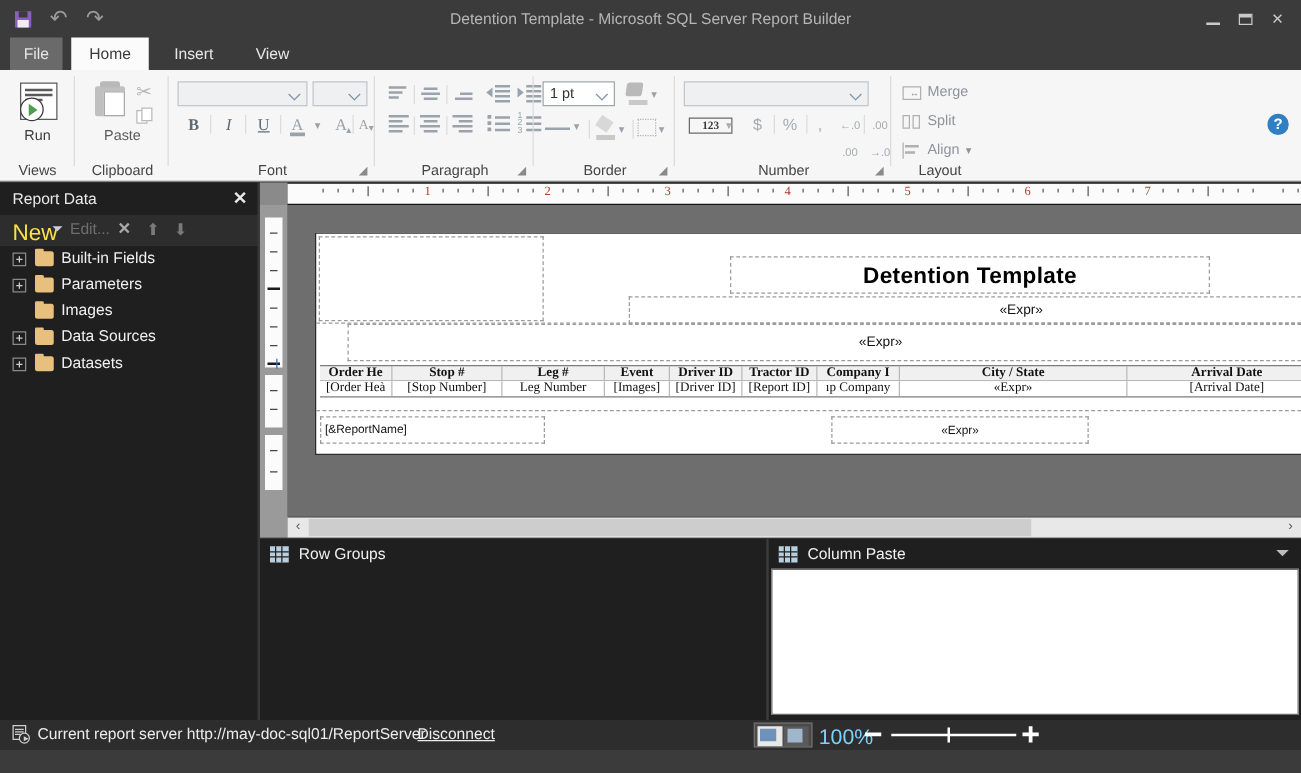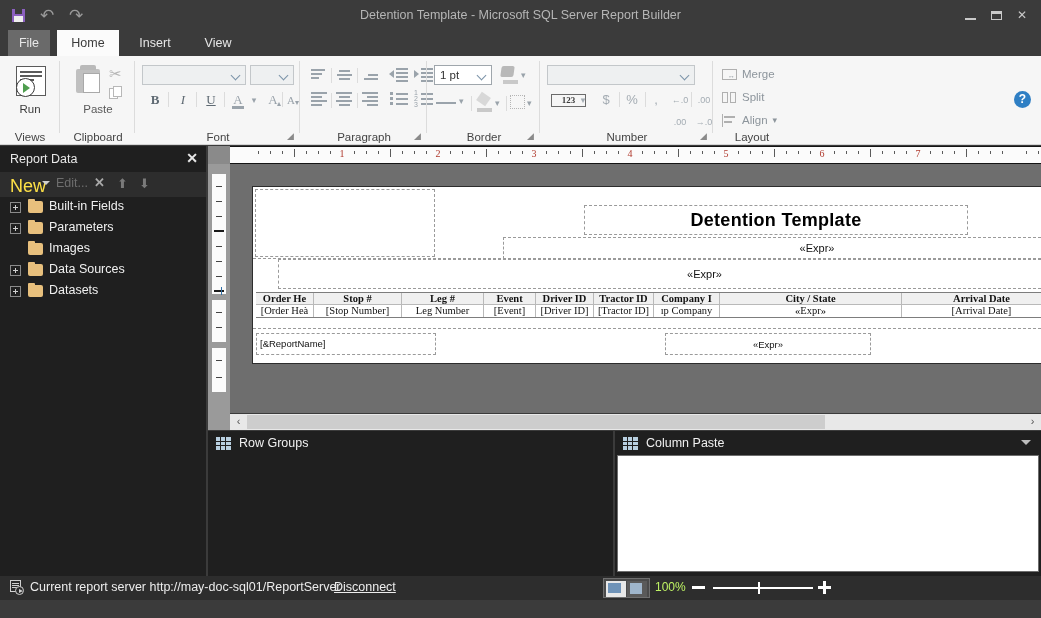--- a/index.html
+++ b/index.html
@@ -179,21 +179,21 @@
   .srv-ic s { position:absolute; left:5px; top:6px; width:9px; height:9px; border-radius:50%; border:1.3px solid #d0d0d0; background:#2d2d2d; }
   .srv-ic s:after { content:""; position:absolute; left:3px; top:1.5px; border-left:4px solid #d0d0d0; border-top:2.5px solid transparent; border-bottom:2.5px solid transparent; }
   .st-text { position:absolute; left:30px; top:4px; font-size:12.5px; color:#ececec; }
   .st-link { position:absolute; left:334px; top:4px; font-size:12.5px; color:#ececec; text-decoration:underline; }
   .vbtns { position:absolute; left:603px; top:2px; width:47px; height:20px; background:#4a4a4a; border:1px solid #6f6f6f; }
   .vb { position:absolute; top:2px; width:20px; height:16px; }
   .vb1 { left:2px; background:#e8e8e8; }
   .vb1:after { content:""; position:absolute; left:2px; top:2px; width:13px; height:10px; background:#6f93b8; }
   .vb2 { left:23px; background:#5a5a5a; }
   .vb2:after { content:""; position:absolute; left:3px; top:2px; width:12px; height:11px; background:#9fb6cc; }
-  .zoom-val { position:absolute; left:655px; top:4px; font-size:12px; color:#bef264; }
+  .zoom-val { position:absolute; left:655px; top:4px; font-size:17px; color:#7dd3fc; }
   .zm-minus { position:absolute; left:692px; top:10px; width:13px; height:3px; background:#fff; }
   .zm-track { position:absolute; left:713px; top:11px; width:100px; height:2px; background:#fff; }
   .zm-knob { position:absolute; left:758px; top:6px; width:2px; height:12px; background:#fff; }
   .zm-plus { position:absolute; left:818px; top:5px; width:13px; height:13px; }
   .zm-plus:before { content:""; position:absolute; left:0; top:5px; width:13px; height:3px; background:#fff; }
   .zm-plus:after { content:""; position:absolute; left:5px; top:0; width:3px; height:13px; background:#fff; }
 </style>
 </head>
 <body>
 
@@ -584,23 +584,23 @@
               <div class="tx-c" style="width: 58px;">Driver ID</div>
               <div class="tx-c" style="width: 60px;">Tractor ID</div>
               <div class="tx-c" style="width: 66px;">Company I</div>
               <div class="tx-c" style="width: 182px;">City / State</div>
               <div class="tx-c" style="width: 160px;">Arrival Date</div>
             </div>
           <div class="tx-body" id="txbody">
               <div class="tx-c" style="width: 58px;">[Order Heà</div>
               <div class="tx-c" style="width: 88px;">[Stop Number]</div>
               <div class="tx-c" style="width: 82px;">Leg Number</div>
-              <div class="tx-c" style="width: 52px;">[Event]</div>
+              <div class="tx-c" style="width: 52px;">[Images]</div>
               <div class="tx-c" style="width: 58px;">[Driver ID]</div>
-              <div class="tx-c" style="width: 60px;">[Tractor ID]</div>
+              <div class="tx-c" style="width: 60px;">[Report ID]</div>
               <div class="tx-c" style="width: 66px;">ıp Company</div>
               <div class="tx-c" style="width: 182px;">«Expr»</div>
               <div class="tx-c" style="width: 160px;">[Arrival Date]</div>
             </div>
         </div>
 
         <div class="tbx" style="left:0;top:141px;width:878px;height:0;border-width:1px 0 0 0;"></div>
         <div class="tbx" style="left:3px;top:146px;width:180px;height:22px;">
           <span class="tbx-t" style="top:4px;text-align:left;padding-left:3px;font-size:9.5px;color:#111;">[&amp;ReportName]</span>
         </div>

